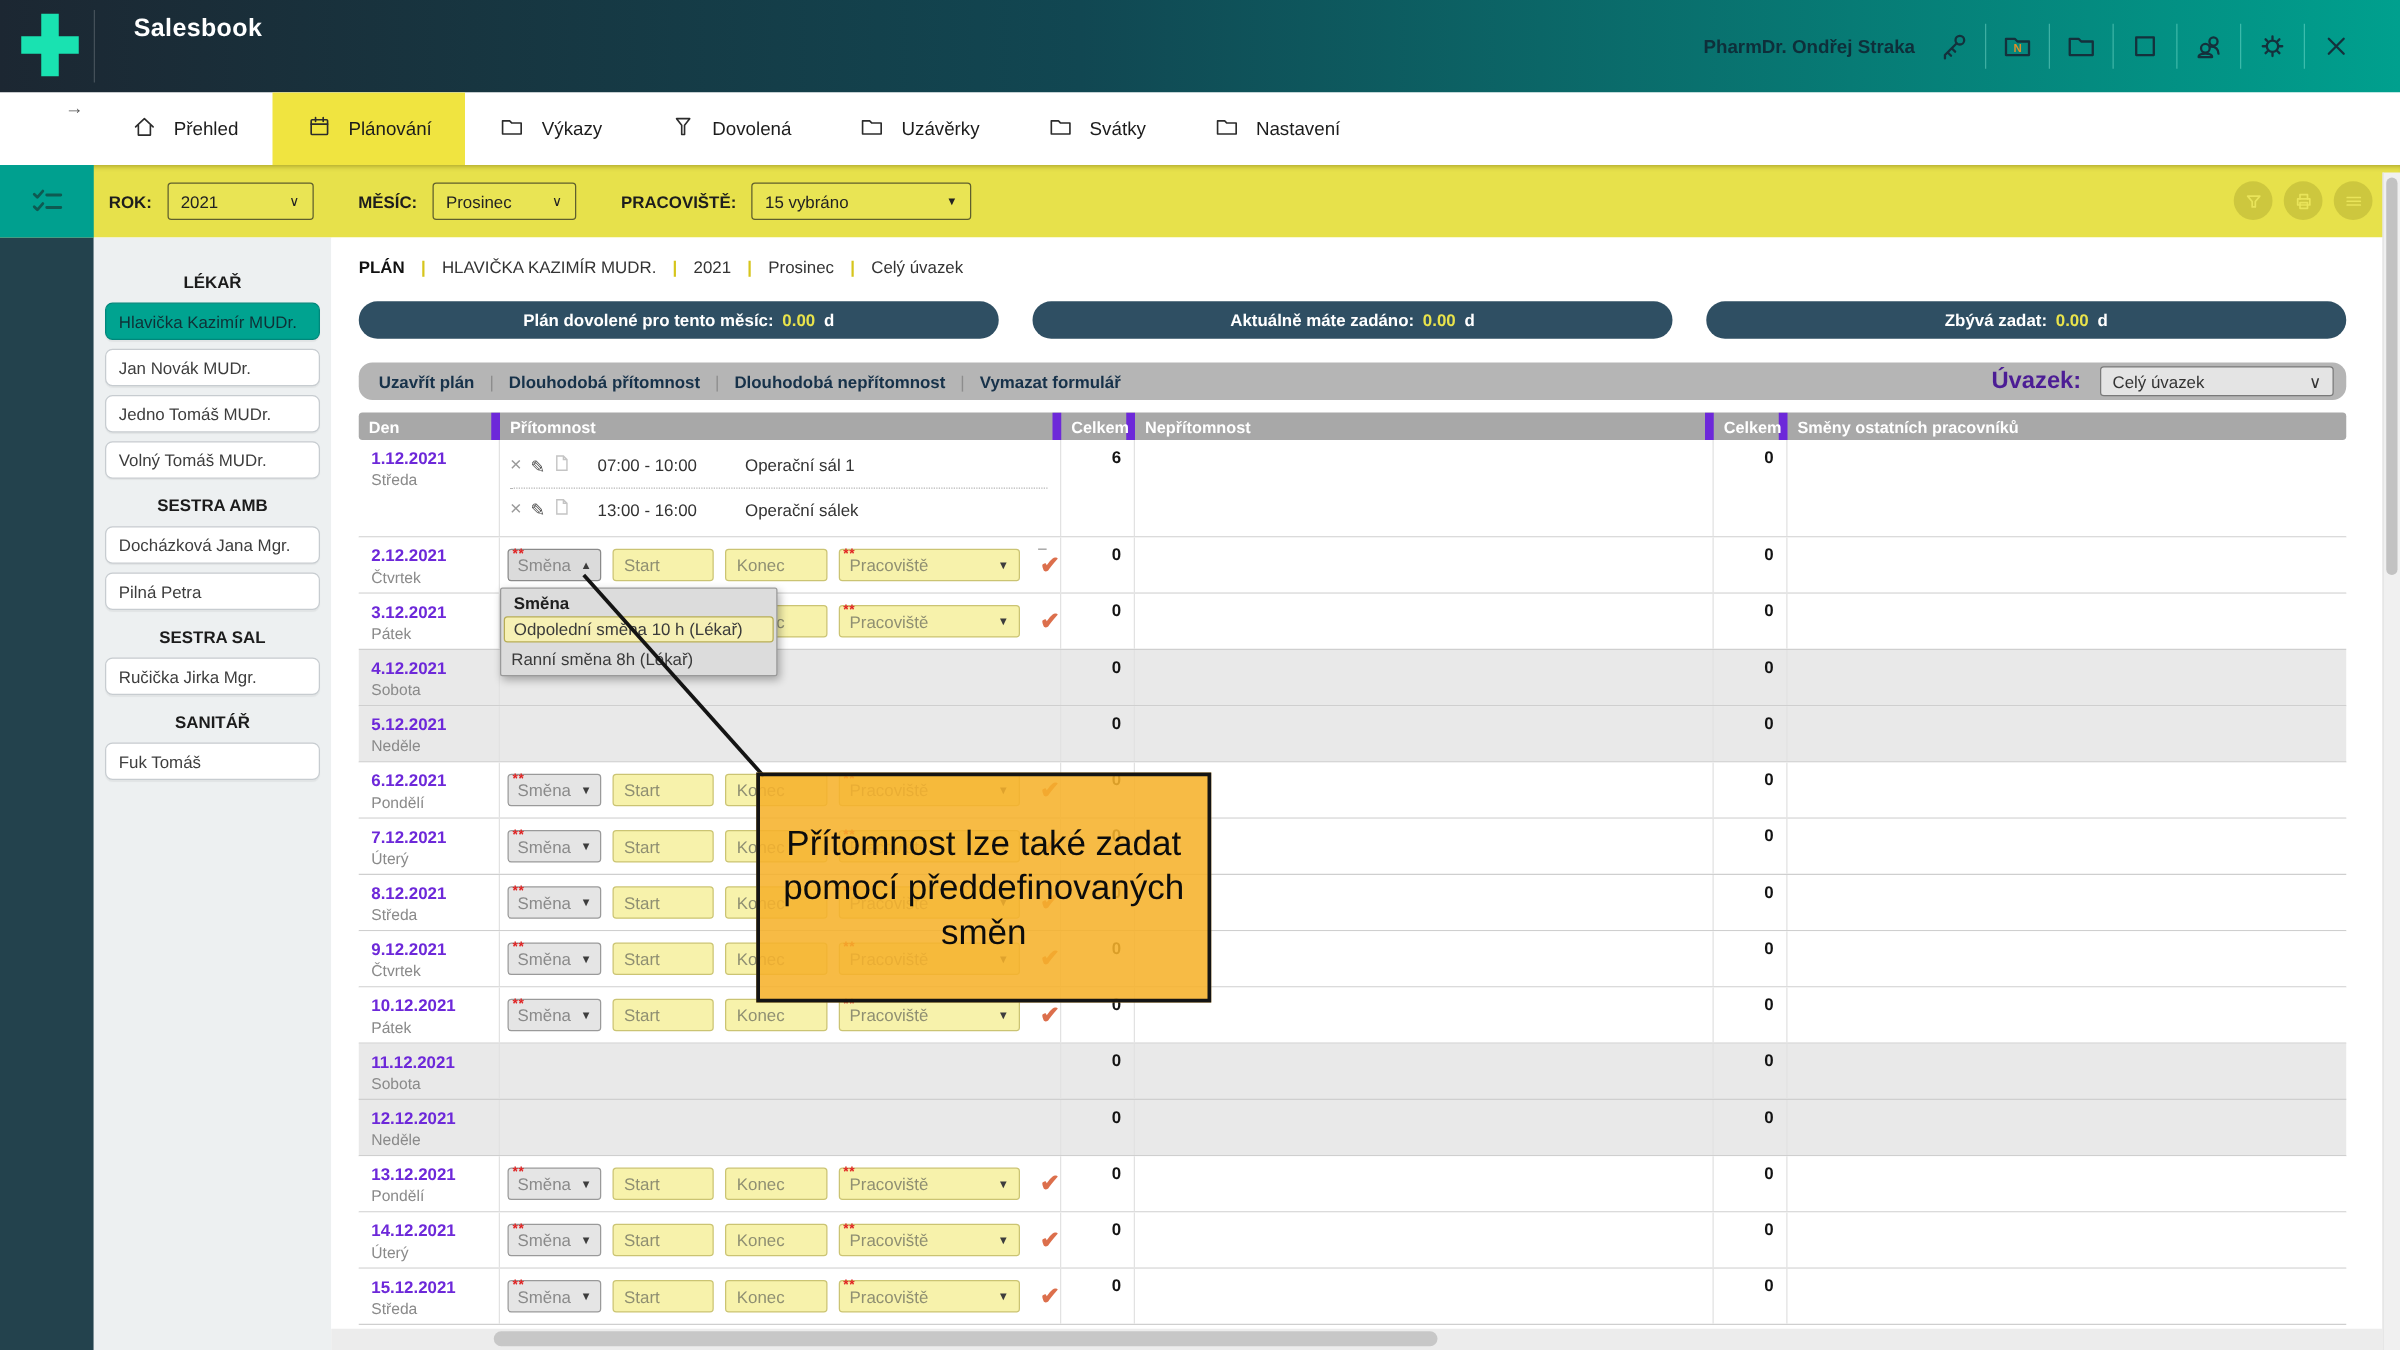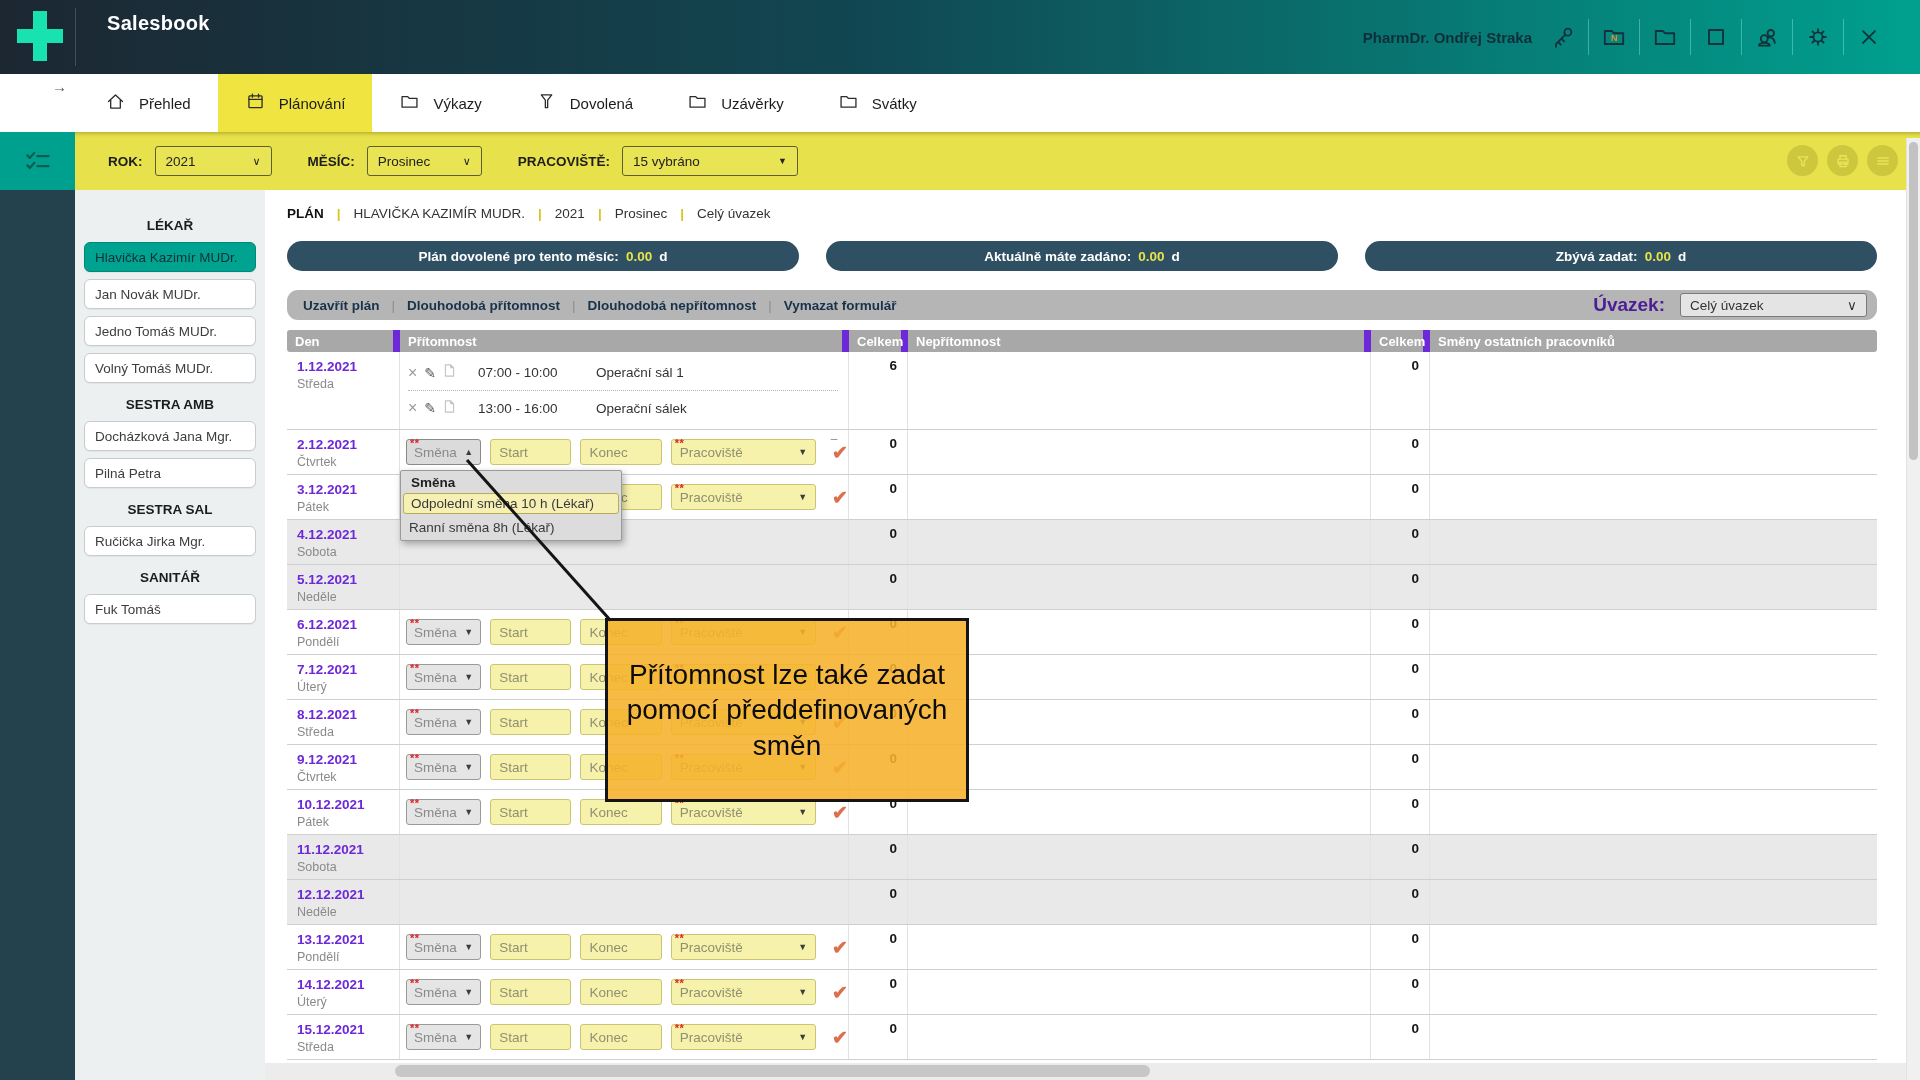--- a/index.html
+++ b/index.html
@@ -27,21 +27,21 @@
   .tabs { display:flex; height:100%; padding-left:78px; align-items:stretch; }
   .tab { display:flex; align-items:center; gap:13px; padding:0 27px; font-size:15px; color:#1c1c1c; cursor:pointer; }
   .tab.active { background:#f0e440; }
   .tab svg { width:21px; height:21px; stroke:#2c2c2c; fill:none; stroke-width:1.5; stroke-linecap:round; stroke-linejoin:round; }
 
   
   .filterbar { position:absolute; left:0; top:132px; width:1920px; height:58px; background:#e7e14b;
     box-shadow:inset 0 4px 4px -3px rgba(90,85,0,0.45); }
   .rail-square { position:absolute; left:0; top:132px; width:75px; height:58px; background:#00a08f; display:flex; align-items:center; justify-content:center; z-index:2; }
   .rail-square svg { width:30px; height:30px; stroke:#0e5a52; fill:none; stroke-width:1.8; stroke-linecap:round; stroke-linejoin:round; }
-  .filters { position:absolute; left:108px; top:132px; height:58px; display:flex; align-items:center; z-index:2; }
+  .filters { position:absolute; left:87px; top:132px; height:58px; display:flex; align-items:center; z-index:2; }
   .f-label { font-weight:bold; font-size:13.5px; color:#1d1d1d; margin-right:12px; }
   .f-label.gap { margin-left:36px; }
   .f-select { height:30px; background:#e9e454; border:1px solid #5f5f2d; border-radius:3px; display:flex; align-items:center; justify-content:space-between; padding:0 10px; font-size:13.5px; color:#222; cursor:pointer; }
   .f-select .chev { font-size:11px; color:#222; margin-left:8px; }
   .w-rok { width:117px; } .w-mesic { width:115px; } .w-prac { width:176px; }
   .filter-actions { position:absolute; right:22px; top:145px; display:flex; gap:9px; z-index:2; }
   .circle-btn { width:31px; height:31px; border-radius:50%; background:#cdc73e; display:flex; align-items:center; justify-content:center; cursor:pointer; }
   .circle-btn svg { width:18px; height:18px; stroke:#e9e45a; fill:none; stroke-width:1.8; stroke-linecap:round; stroke-linejoin:round; }
 
   
@@ -217,20 +217,26 @@
               <path d="M3.5 6.5 H10 L12 8.5 H20.5 V18.5 H3.5 Z"></path>
             </svg></span>
           <span>Uzávěrky</span>
         </div>
         <div class="tab">
           <span><svg viewBox="0 0 24 24">
               <path d="M3.5 6.5 H10 L12 8.5 H20.5 V18.5 H3.5 Z"></path>
             </svg></span>
           <span>Svátky</span>
         </div>
+        <div class="tab">
+          <span><svg viewBox="0 0 24 24">
+              <path d="M3.5 6.5 H10 L12 8.5 H20.5 V18.5 H3.5 Z"></path>
+            </svg></span>
+          <span>Nastavení</span>
+        </div>
       </div>
   </nav>
 
   <div class="filterbar"></div>
   <div class="rail-square">
     <svg viewBox="0 0 24 24">
         <path d="M3.5 7.5 L5.5 9.5 L9 5.5 M3.5 15.5 L5.5 17.5 L9 13.5 M11.5 8 H20.5 M11.5 16 H20.5"></path>
       </svg>
   </div>
   <div class="filters">

